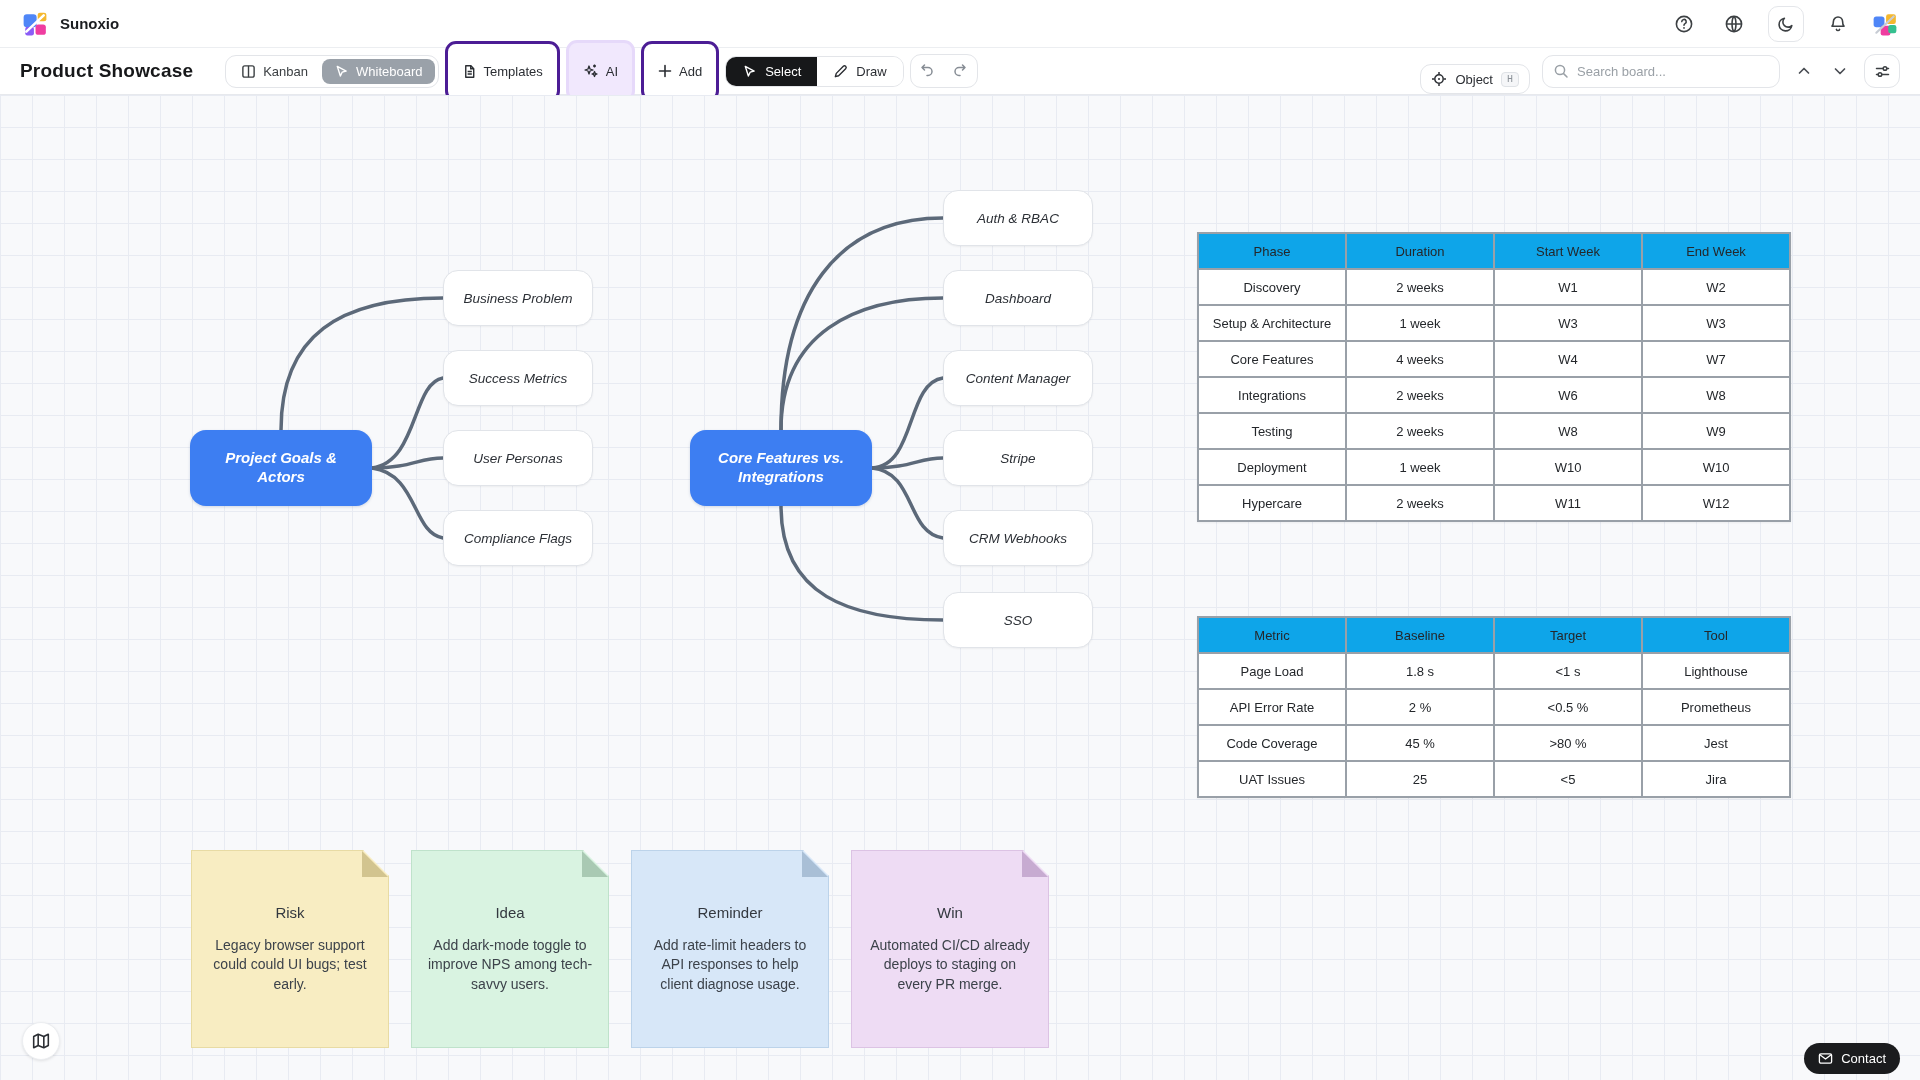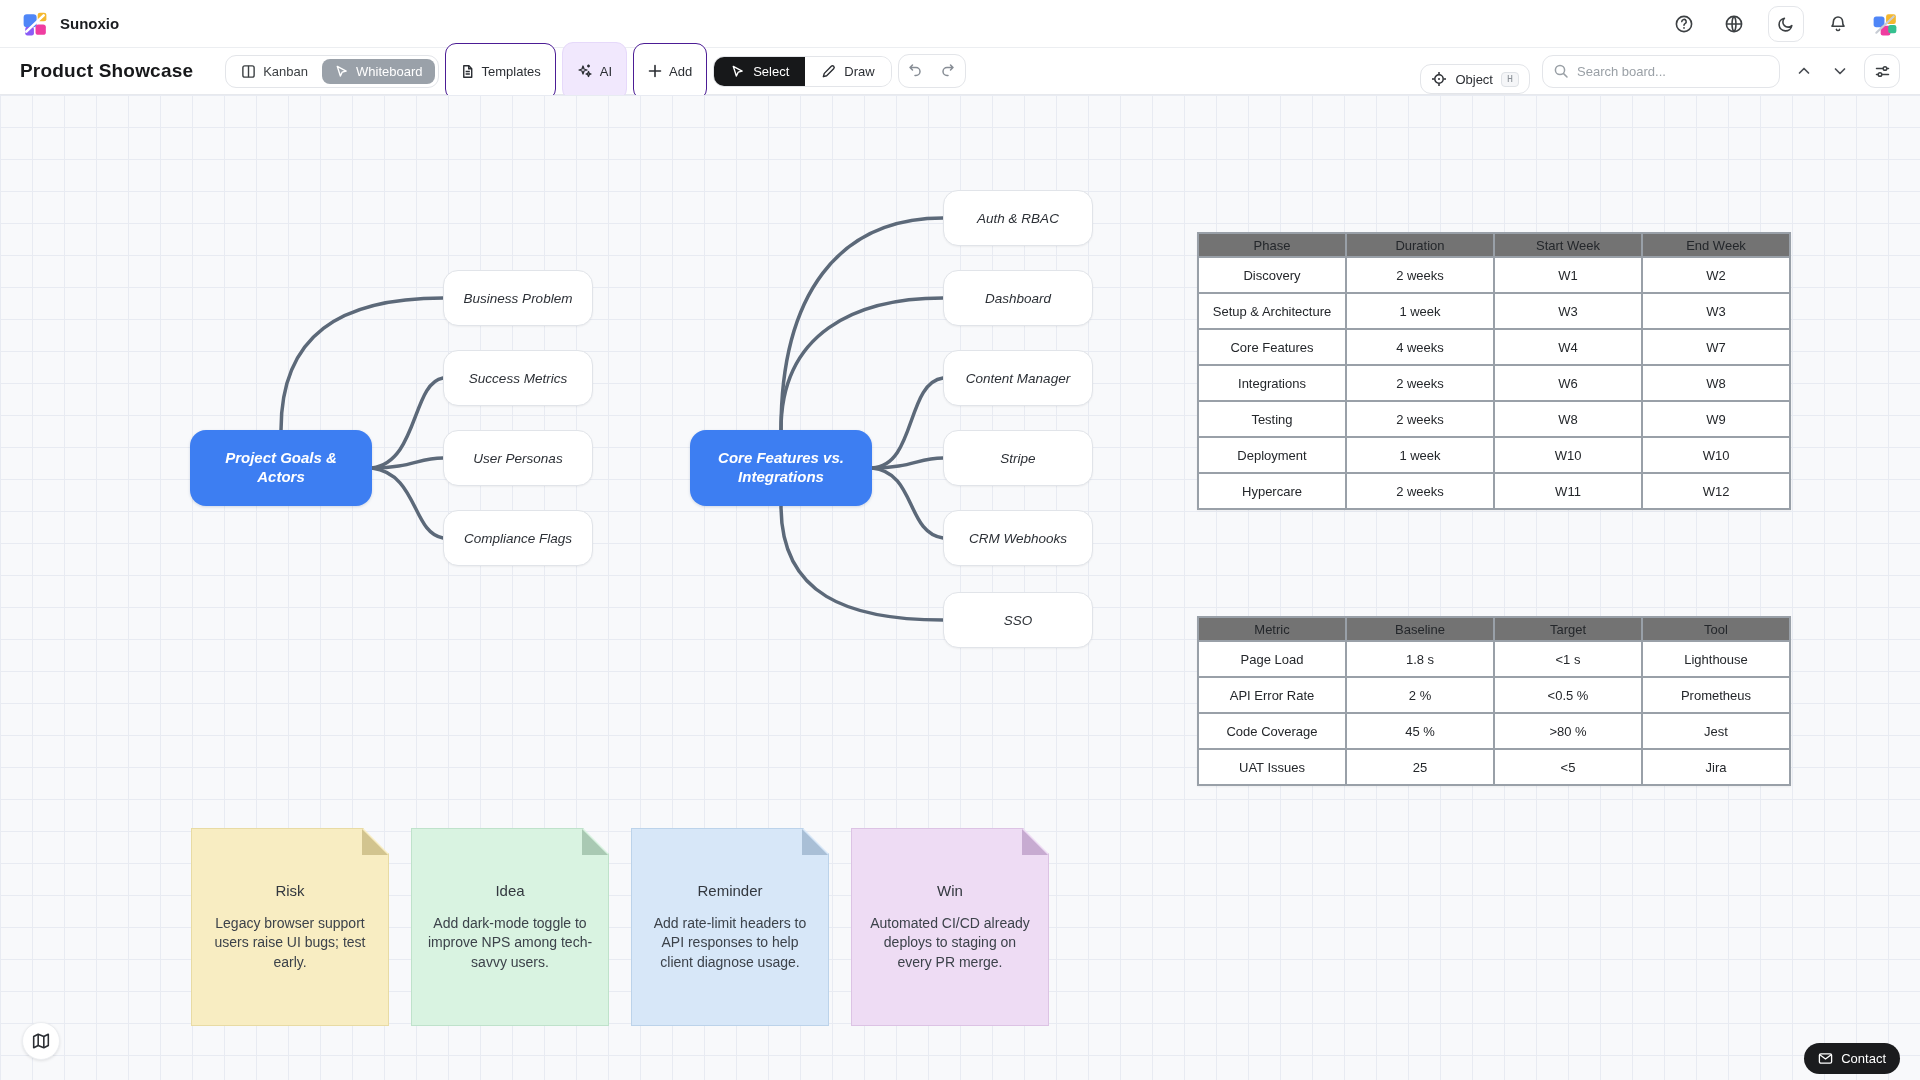--- a/index.html
+++ b/index.html
@@ -19,21 +19,21 @@
 
   
   .toolbar { height:47px; background:#fff; border-bottom:1px solid #e7e9ed;
     display:flex; align-items:center; padding:0 20px; gap:6px; }
   .board-title { font-size:19px; font-weight:bold; color:#17181a; margin-right:26px; letter-spacing:.2px; }
   .seg { display:flex; align-items:center; background:#fff; border:1px solid #e3e5e9;
     border-radius:11px; padding:3px; gap:2px; }
   .seg-item { display:flex; align-items:center; gap:7px; padding:5px 12px; border-radius:8px;
     font-size:13px; color:#3c4043; cursor:pointer; background:transparent; border:none; }
   .seg-item.selected { background:#9aa1a9; color:#fff; }
-  .pill { display:flex; align-items:center; gap:7px; background:#fff; border:1px solid #4c1d95;
+  .pill { display:flex; align-items:center; gap:7px; background:#fff; border:3px solid #4c1d95;
     border-radius:11px; padding:20px 14px; font-size:13px; color:#2b2e33; cursor:pointer; }
   .pill.ai { background:#f1e8fd; border-color:#e6d9fa; }
   .tool-group { display:flex; align-items:stretch; background:#fff; border:1px solid #e3e5e9;
     border-radius:11px; overflow:hidden; }
   .tool-group .tg-item { display:flex; align-items:center; gap:8px; padding:7px 16px;
     font-size:13px; color:#2b2e33; background:#fff; border:none; cursor:pointer; }
   .tool-group .tg-item.selected { background:#17181a; color:#fff; }
   .undo-group { display:flex; background:#fff; border:1px solid #e3e5e9; border-radius:11px; }
   .undo-group button { width:33px; height:32px; border:none; background:transparent; color:#878d95;
     font-size:16px; cursor:pointer; display:flex; align-items:center; justify-content:center; }
@@ -67,24 +67,24 @@
     color:#fff; font-weight:bold; font-size:15px; line-height:1.25; padding:8px 14px;
     box-shadow:0 1px 3px rgba(30,60,120,.18); }
   .node.child { width:150px; height:56px; background:#fff; border:1px solid #e1e4e9;
     border-radius:15px; font-size:13.5px; color:#2c3036; padding:6px 10px;
     box-shadow:0 1px 2px rgba(0,0,0,.05); }
 
   .wb-table { position:absolute; left:1197px; width:594px; border-collapse:collapse;
     background:#fff; box-shadow:0 1px 2px rgba(0,0,0,.05); table-layout:fixed; cursor:pointer; }
   .wb-table th, .wb-table td { border:2px solid #99a0a8; text-align:center; vertical-align:middle;
     font-size:13px; font-weight:normal; color:#24272b; }
-  .wb-table th { background:#737373; height:24px; }
+  .wb-table th { background:#0ea5e9; height:36px; }
   .wb-table td { background:#fff; height:36px; }
 
-  .note { position:absolute; width:198px; height:198px; top:733px; padding:18px 14px;
+  .note { position:absolute; width:198px; height:198px; top:755px; padding:18px 14px;
     display:flex; flex-direction:column; align-items:center; justify-content:center; gap:15px;
     text-align:center; cursor:pointer;
     clip-path:polygon(0 0, calc(100% - 26px) 0, 100% 26px, 100% 100%, 0 100%);
     box-shadow:0 1px 3px rgba(0,0,0,.08); }
   .note .fold { position:absolute; top:0; right:0; width:26px; height:26px;
     clip-path:polygon(0 0, 100% 100%, 0 100%); }
   .note .note-title { font-size:15px; color:#33383f; }
   .note .note-body { font-size:14px; color:#3c424a; line-height:1.38; }
   .note-risk { background:#f8edc2; border:1px solid #e8dba4; }
   .note-risk .fold { background:#d2c48f; }
@@ -408,21 +408,21 @@
         <td>25</td>
         <td>&lt;5</td>
         <td>Jira</td>
       </tr>
     </tbody>
   </table>
 
   <div class="note note-risk" style="left:191px;">
     <span class="fold"></span>
     <div class="note-title">Risk</div>
-    <div class="note-body">Legacy browser support users raise UI bugs; test early.</div>
+    <div class="note-body">Legacy browser support could could UI bugs; test early.</div>
   </div>
   <div class="note note-idea" style="left:411px;">
     <span class="fold"></span>
     <div class="note-title">Idea</div>
     <div class="note-body">Add dark-mode toggle to improve NPS among tech-savvy users.</div>
   </div>
   <div class="note note-reminder" style="left:631px;">
     <span class="fold"></span>
     <div class="note-title">Reminder</div>
     <div class="note-body">Add rate-limit headers to API responses to help client diagnose usage.</div>

